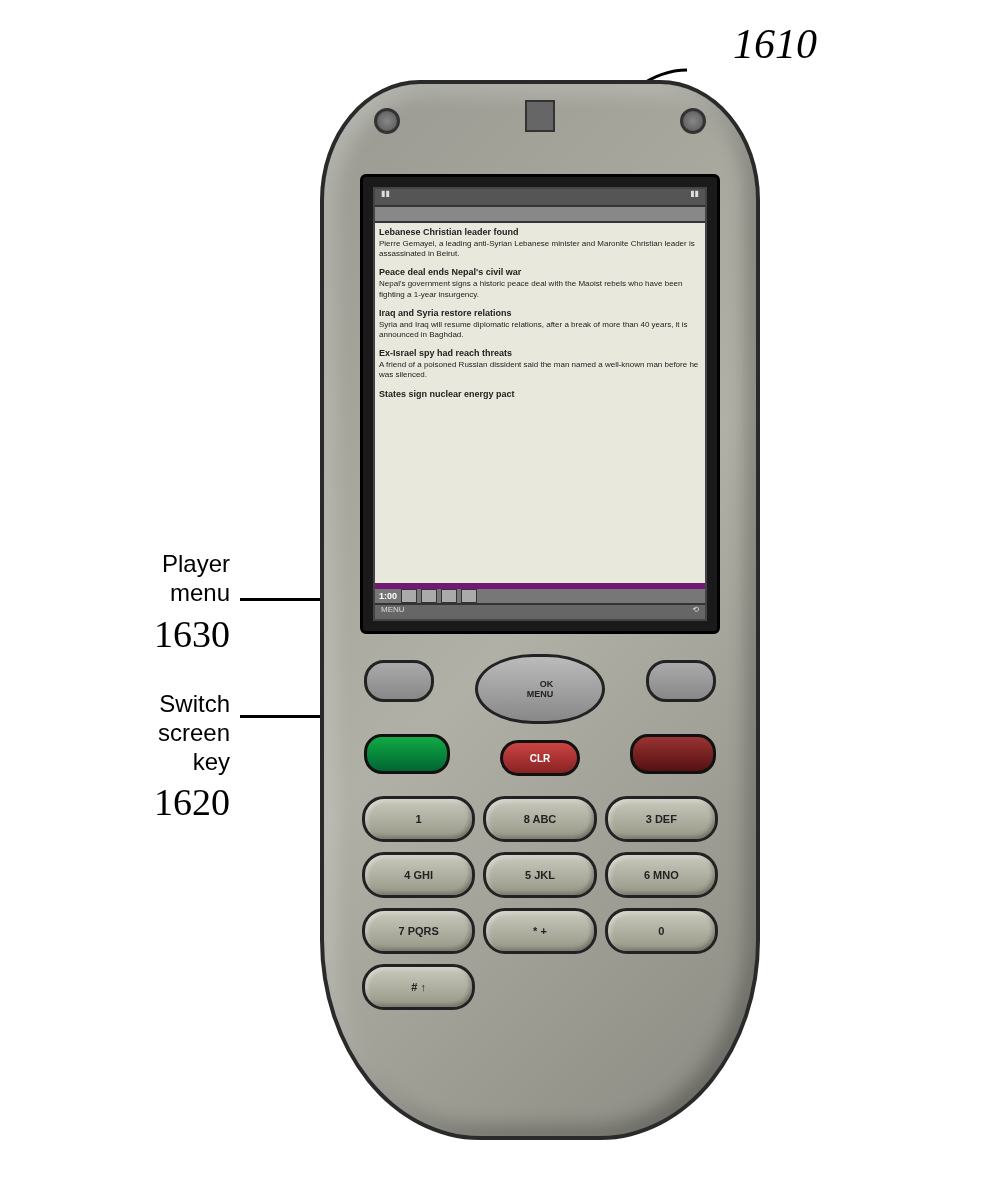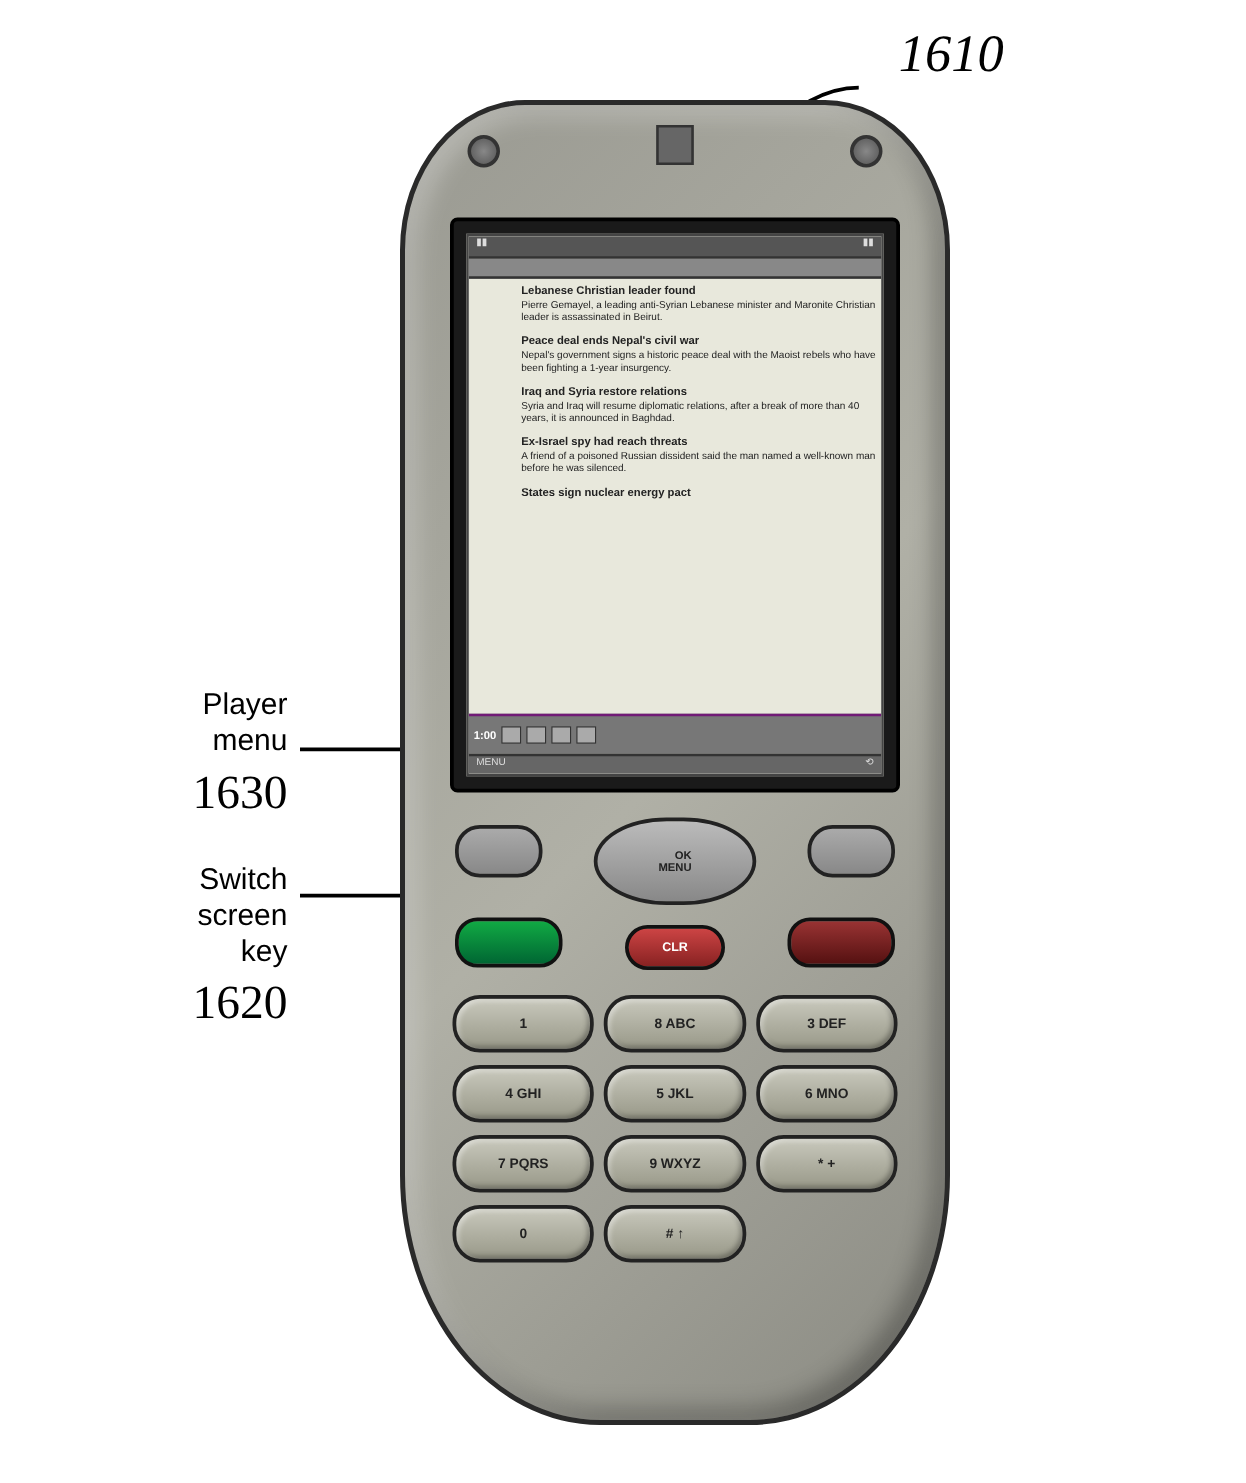--- a/index.html
+++ b/index.html
@@ -6,21 +6,21 @@
     body {
       width: 997px;
       height: 1186px;
       background: #fff;
       font-family: Arial, sans-serif;
       position: relative;
     }
     .callout-number-top {
       position: absolute;
       top: 20px;
-      right: 194px;
+      right: 180px;
       font-family: "Comic Sans MS", cursive;
       font-size: 42px;
       font-style: italic;
     }
     .callout-curve {
       position: absolute;
       top: 60px;
       right: 300px;
     }
     .phone-container {
@@ -97,29 +97,28 @@
       background: #888;
       border-bottom: 2px solid #333;
     }
     .news-content {
       flex: 1;
       padding: 4px 4px;
       font-size: 9px;
       line-height: 1.3;
       color: #222;
       overflow: hidden;
-      margin-left: 38px;
     }
     .news-item { margin-bottom: 8px; }
     .news-headline { font-weight: bold; }
     .news-body { font-size: 8px; }
     .player-bar {
-      height: 32px;
+      height: 20px;
       background: #777;
-      border-top: 2px solid #701a75;
+      border-top: 6px solid #701a75;
       display: flex;
       align-items: center;
       gap: 4px;
       padding: 0 4px;
     }
     .player-time {
       font-size: 9px;
       color: #fff;
       font-weight: bold;
     }
@@ -340,20 +339,19 @@
         <div class="end-key"></div>
       </div>
       <div class="digit-grid">
         <div class="digit-key">1</div>
         <div class="digit-key">8 ABC</div>
         <div class="digit-key">3 DEF</div>
         <div class="digit-key">4 GHI</div>
         <div class="digit-key">5 JKL</div>
         <div class="digit-key">6 MNO</div>
         <div class="digit-key">7 PQRS</div>
-        <div class="digit-key">9 WXYZ</div>
         <div class="digit-key">* +</div>
         <div class="digit-key">0</div>
         <div class="digit-key"># ↑</div>
       </div>
     </div>
   </div>
 </div>
 
 </body></html>

